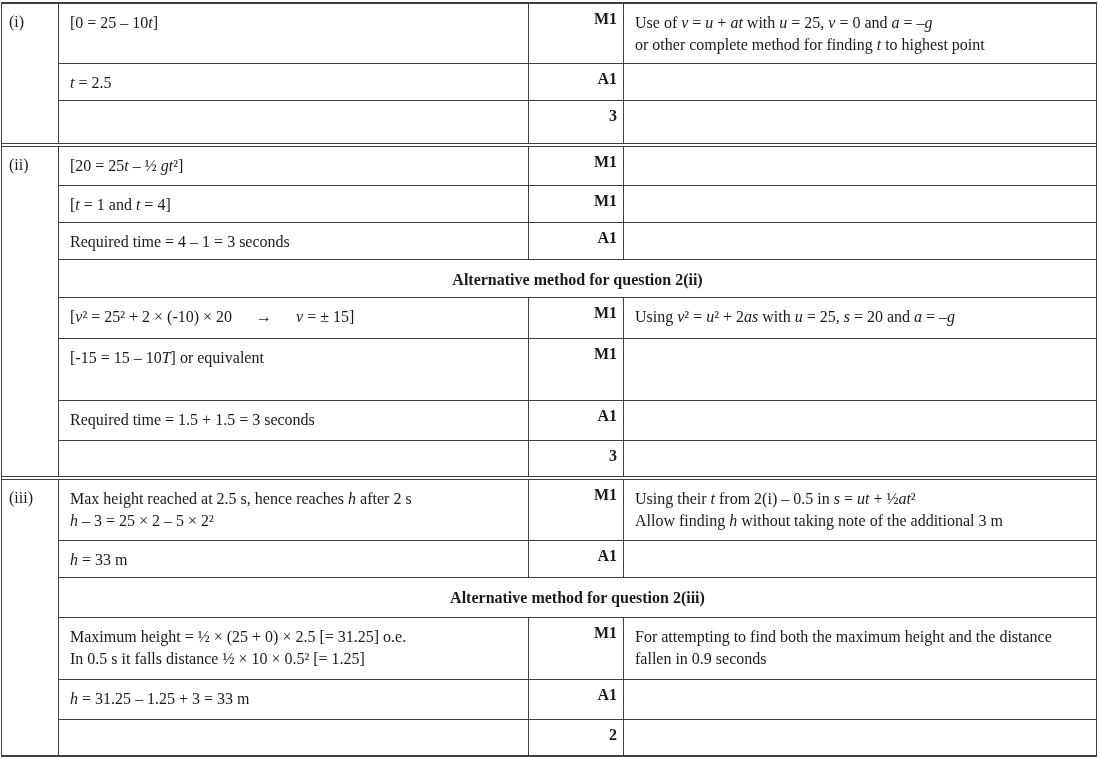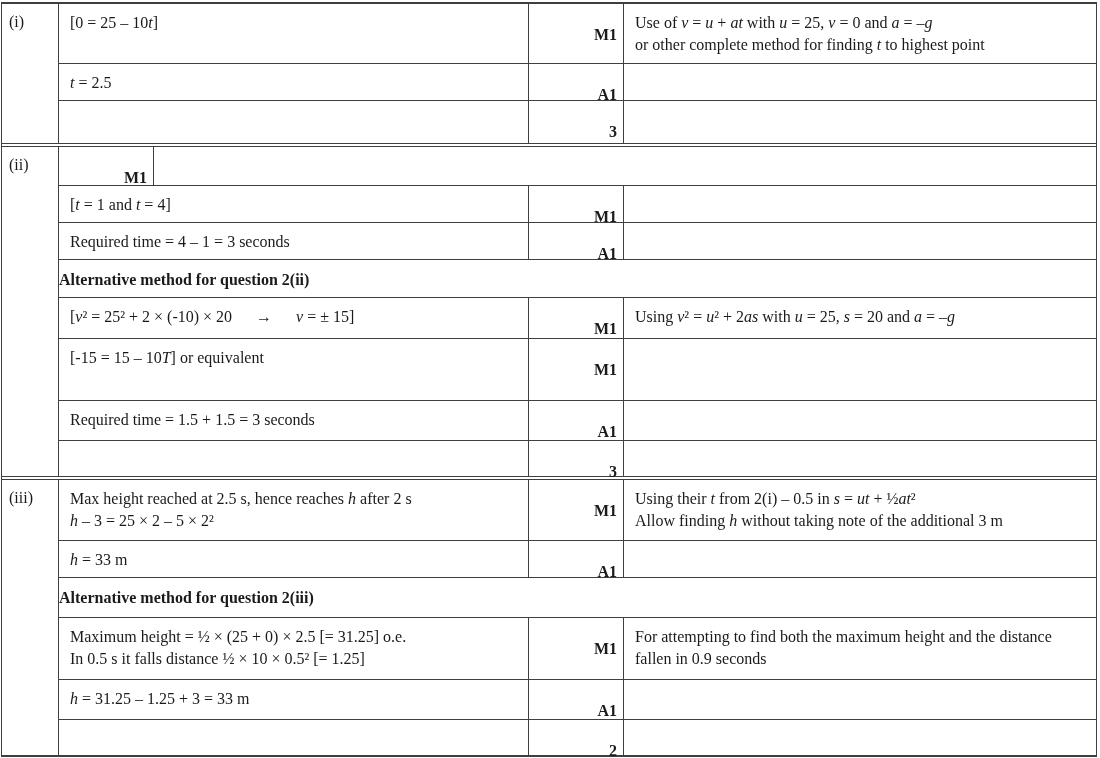--- a/index.html
+++ b/index.html
@@ -37,26 +37,26 @@
     font-size:16px;
     line-height:22px;
     padding:8px 8px 0 11px;
   }
   .answer{width:470px;flex:none;border-right:1px solid var(--line);}
   .mark{
     width:95px;flex:none;
     border-right:1px solid var(--line);
     text-align:right;
     font-weight:bold;
-    padding:20px 6px 0 4px;
+    padding:4px 6px 0 4px;
   }
   .comment{flex:1;min-width:0;}
   .alt-header{
     display:block;
-    text-align:left;
+    text-align:center;
     font-weight:bold;
     font-size:16px;
     line-height:22px;
     padding-top:9px;
   }
   i{font-style:italic;}
 </style>
 </head>
 <body>
 
@@ -80,20 +80,21 @@
         <div class="cell mark">3</div>
         <div class="cell comment"></div>
       </div>
     </div>
   </div>
 
   <div class="section">
     <div class="part-cell">(ii)</div>
     <div class="rows">
       <div class="row" style="height:39px">
+        <div class="cell answer"><span>[20 = 25<i>t</i> – ½ <i>gt</i>²]</span></div>
         <div class="cell mark">M1</div>
       </div>
       <div class="row" style="height:37px">
         <div class="cell answer"><span>[<i>t</i> = 1 and <i>t</i> = 4]</span></div>
         <div class="cell mark">M1</div>
       </div>
       <div class="row" style="height:37px">
         <div class="cell answer"><span>Required time = 4 – 1 = 3 seconds</span></div>
         <div class="cell mark">A1</div>
         <div class="cell comment"><span></span></div>

